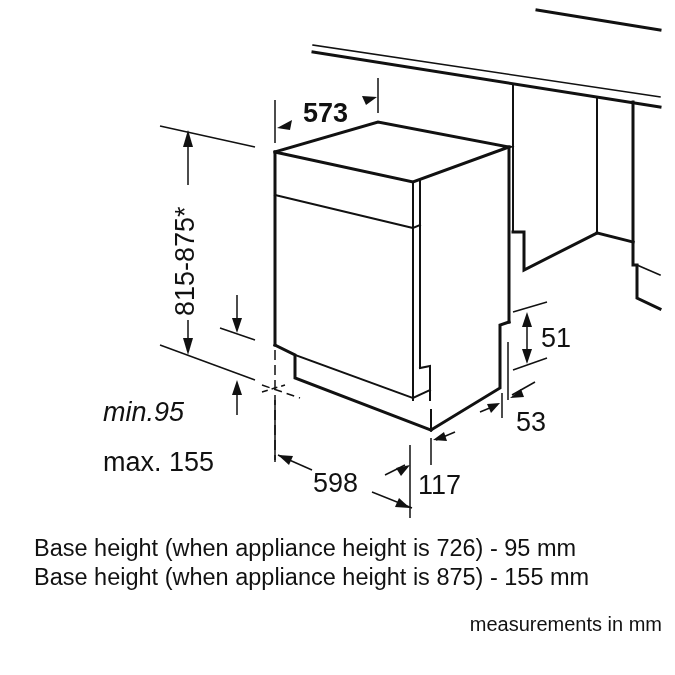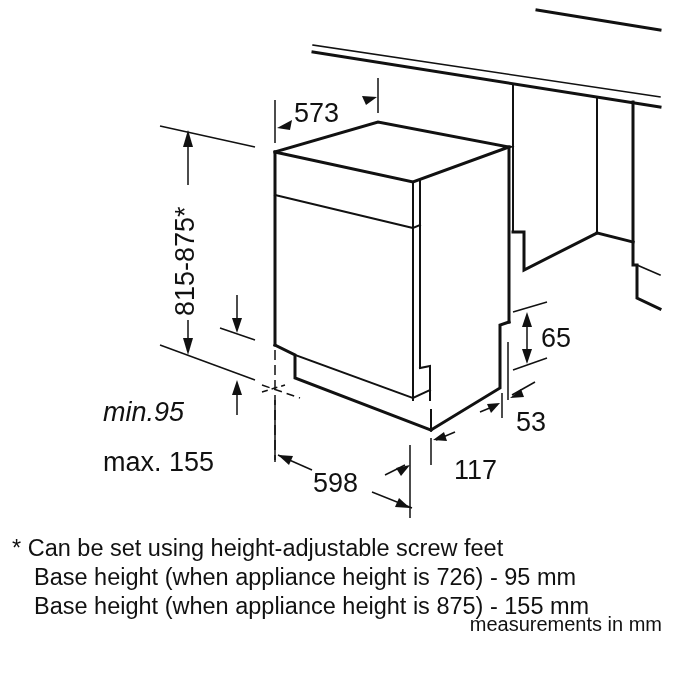--- a/index.html
+++ b/index.html
@@ -94,27 +94,26 @@
     <polygon points="410,508 395,507 399,498"></polygon>
     <polygon points="410,465 396,468 401,476"></polygon>
     <polygon points="433,440 444,432 447,441"></polygon>
     <polygon points="527,312 522,327 532,327"></polygon>
     <polygon points="527,364 522,349 532,349"></polygon>
     <polygon points="510,398 521,389 524,397"></polygon>
     <polygon points="500,403 487,404 491,413"></polygon>
   </g>
 </svg>
 
-<div class="dim" style="left:294px; top:100px;">573</div>
+<div class="dim" style="left:303px; top:100px;font-weight:bold;">573</div>
 <div class="dim vert" style="left:172px; top:316px;">815-875*</div>
 <div class="dim" style="left:103px; top:399px;font-style:italic;">min.95</div>
 <div class="dim" style="left:103px; top:429px;margin-top:20px;">max. 155</div>
 <div class="dim" style="left:313px; top:470px;">598</div>
-<div class="dim" style="left:418px; top:457px;margin-left:36px;">117</div>
-<div class="dim" style="left:541px; top:325px;">65</div>
+<div class="dim" style="left:418px; top:472px;">117</div>
+<div class="dim" style="left:541px; top:325px;">51</div>
 <div class="dim" style="left:516px; top:409px;">53</div>
 
 <div class="notes">
-  <div>* Can be set using height-adjustable screw feet</div>
   <div class="indent">Base height (when appliance height is 726) - 95 mm</div>
   <div class="indent">Base height (when appliance height is 875) - 155 mm</div>
 </div>
 <div class="units">measurements in mm</div>
 
 </body></html>

